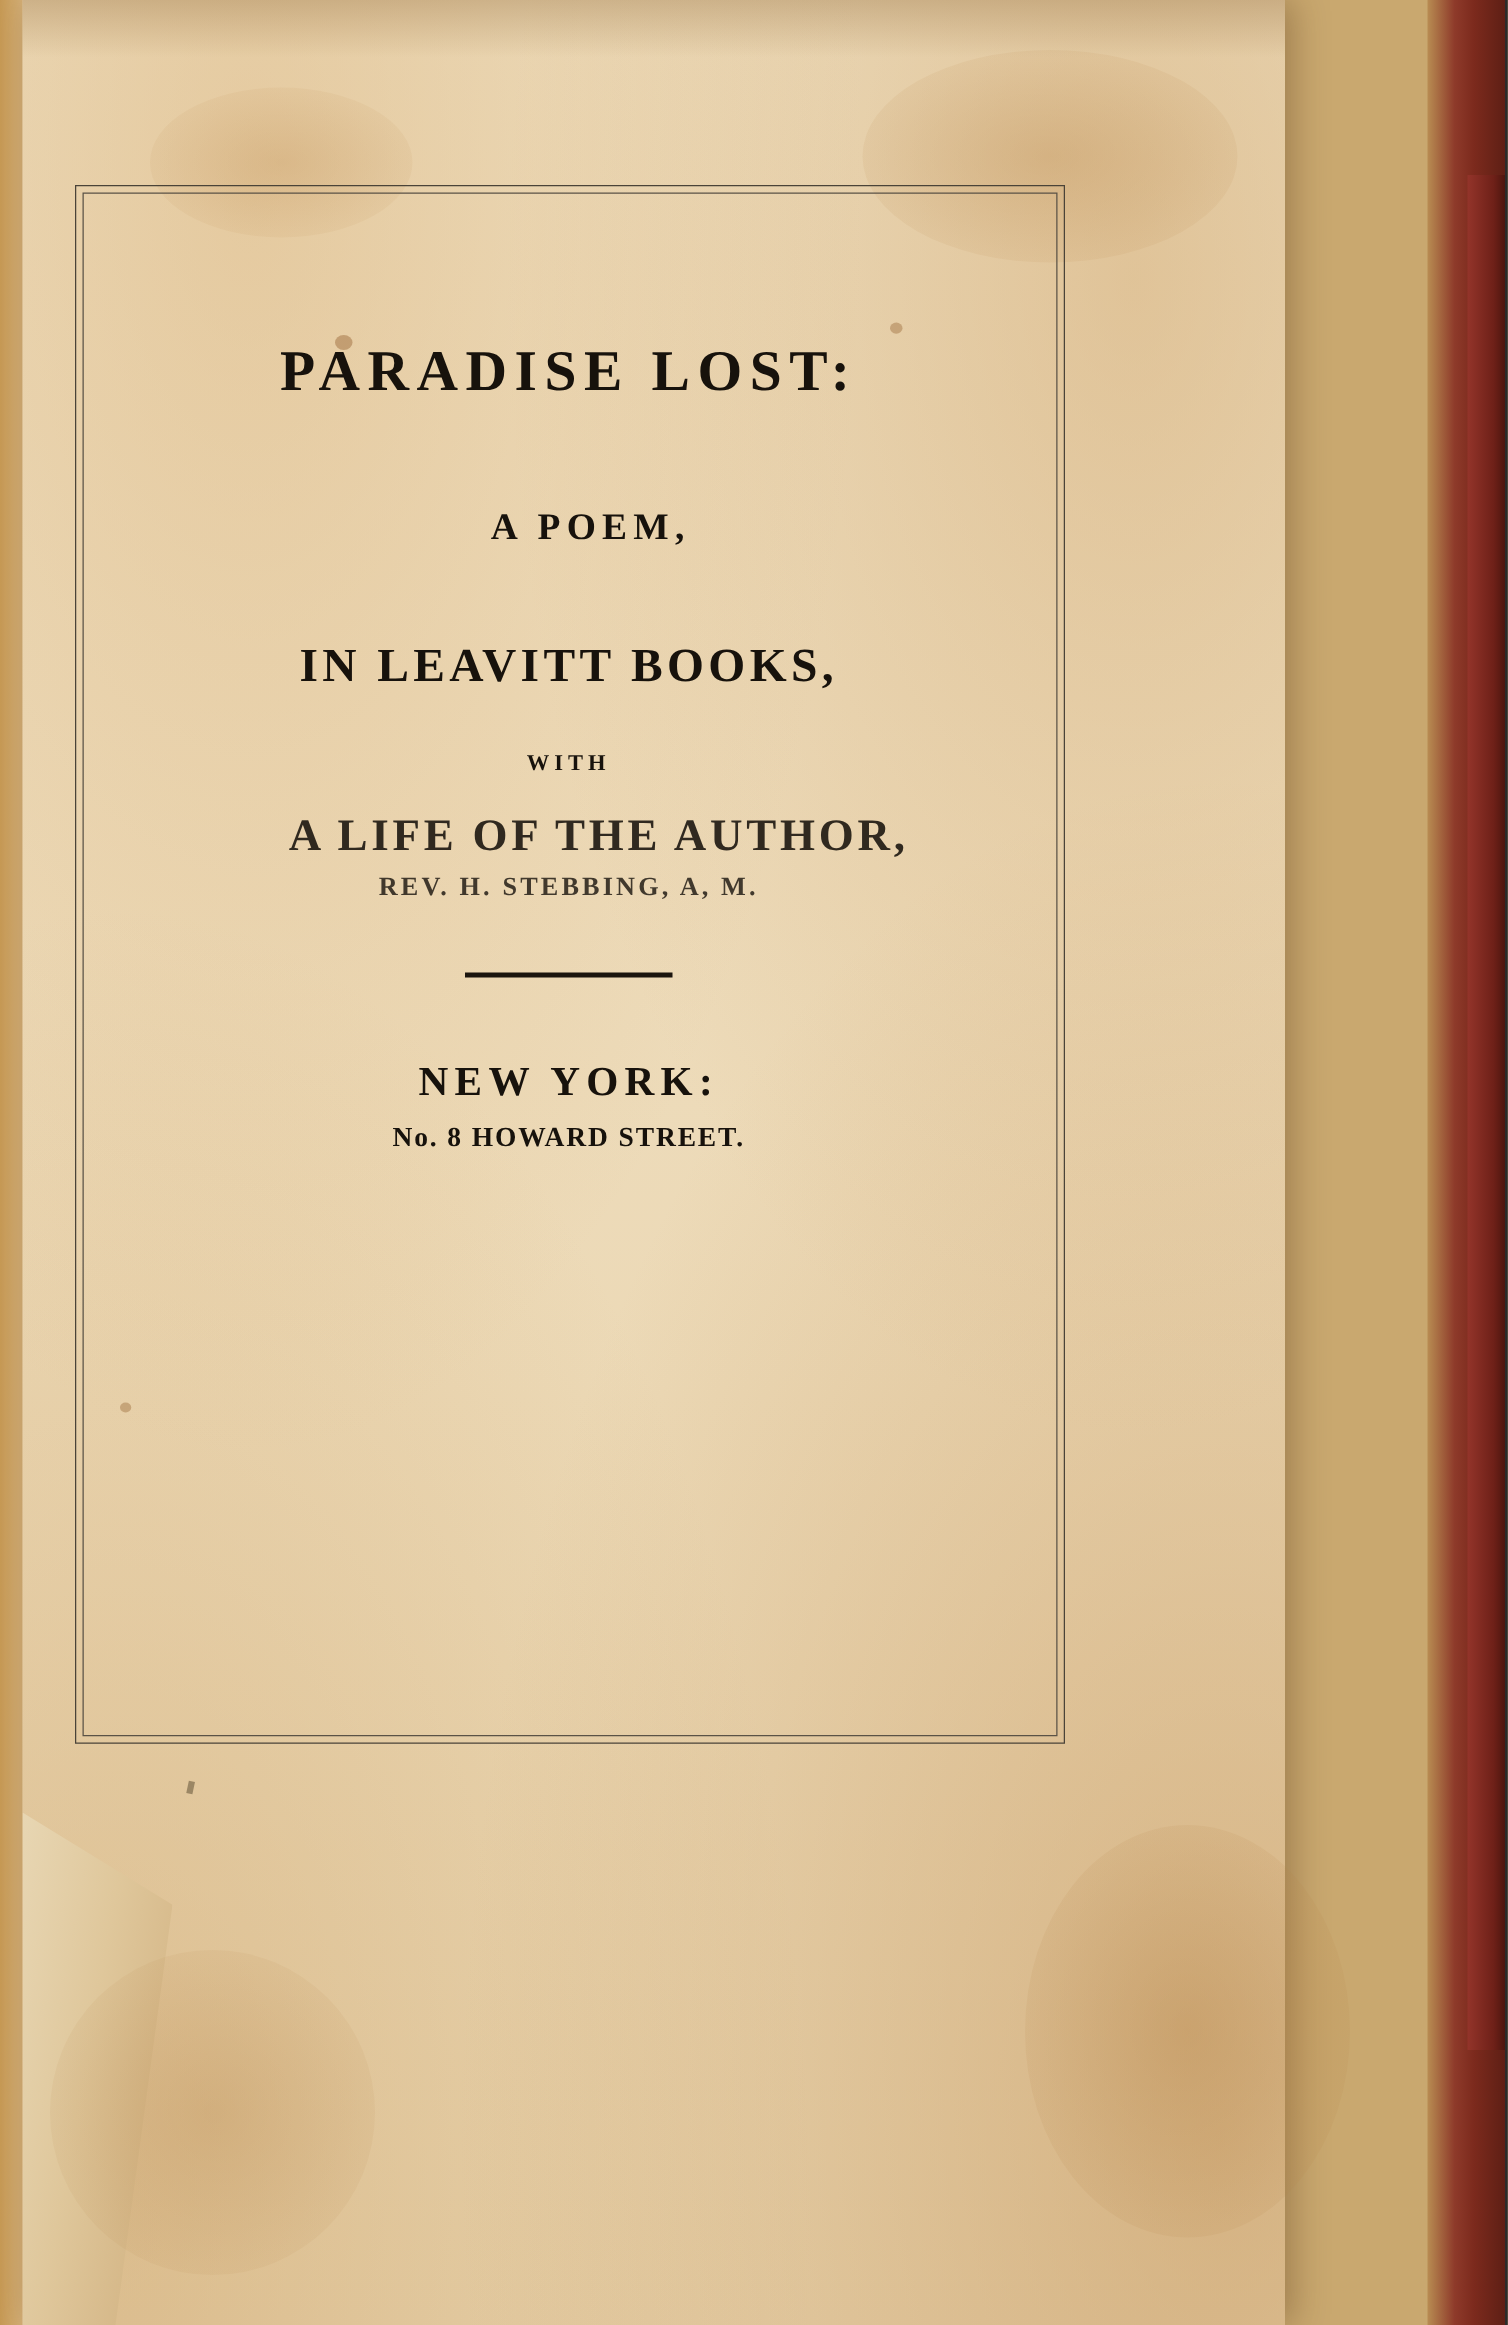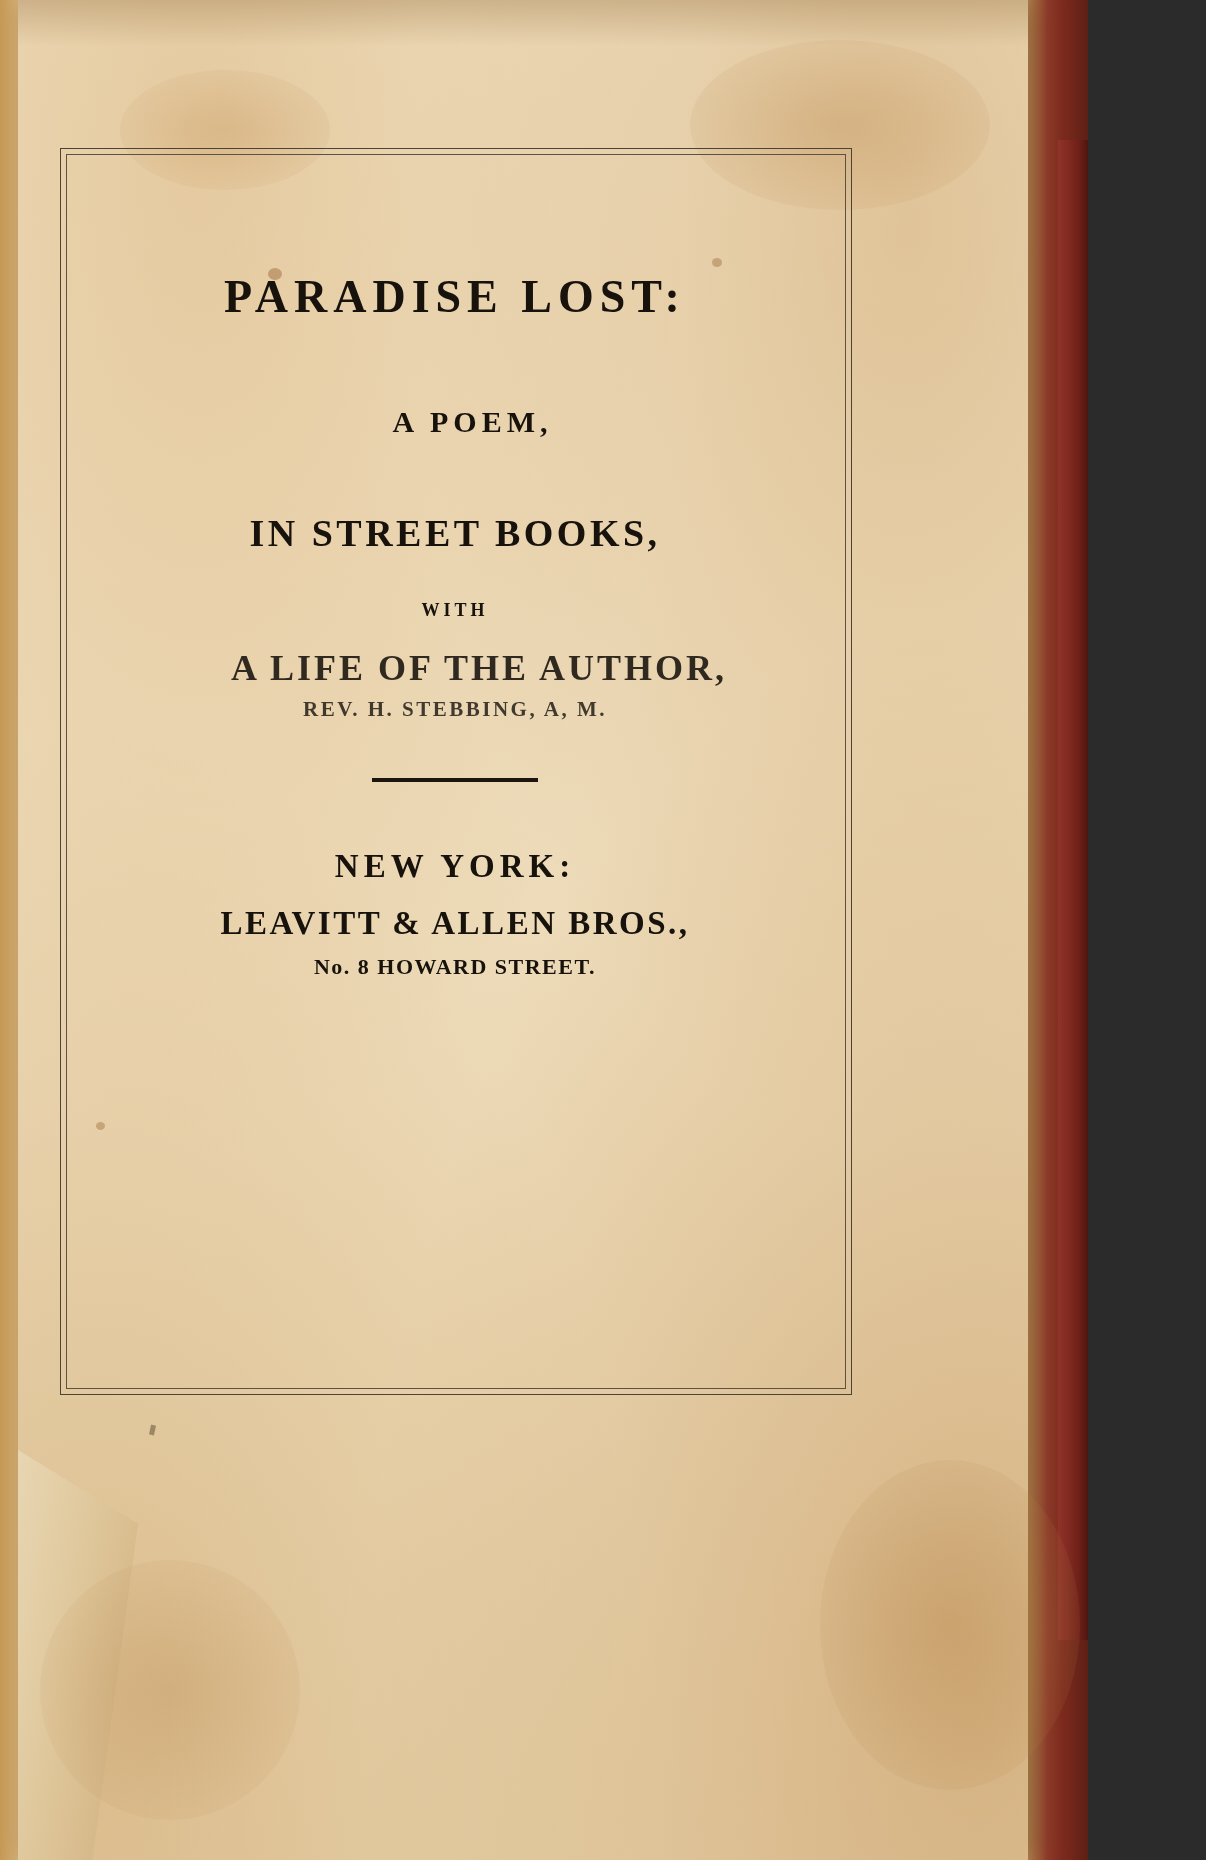--- a/index.html
+++ b/index.html
@@ -2,21 +2,21 @@
 <html><head>
 <meta charset="utf-8">
 <style>
   html, body {
     margin: 0;
     padding: 0;
     background: #2b2b2b;
   }
   #page {
     position: relative;
-    width: 1088px;
+    width: 1204px;
     height: 1860px;
     overflow: hidden;
     font-family: "Liberation Serif", serif;
     background: #c9a86f;
     text-decoration: underline;
   }
 
   
   .book-edge-left {
     position: absolute;
@@ -205,27 +205,26 @@
   <div class="stain" style="left:268px;  top:268px;  width:14px;  height:12px;  background:rgba(150,100,50,0.45);"></div>
   <div class="stain" style="left:712px;  top:258px;  width:10px;  height:9px;   background:rgba(150,100,50,0.40);"></div>
   <div class="stain" style="left:96px;   top:1122px; width:9px;   height:8px;   background:rgba(150,100,50,0.40);"></div>
 
   <div class="frame-outer"></div>
   <div class="frame-inner"></div>
 
   <div class="title-block">
     <span class="line t-main">PARADISE LOST:</span>
     <span class="line t-poem">A POEM,</span>
-    <span class="line t-books">IN STREET BOOKS,</span>
+    <span class="line t-books">IN LEAVITT BOOKS,</span>
     <span class="line t-with">WITH</span>
     <span class="line t-life worn">A LIFE OF THE AUTHOR,</span>
     <span class="line t-editor worn2">REV. H. STEBBING, A, M.</span>
 
     <div class="divider"></div>
 
     <span class="line t-city">NEW YORK:</span>
-    <span class="line t-publisher">LEAVITT &amp; ALLEN BROS.,</span>
     <span class="line t-address">No. 8 HOWARD STREET.</span>
   </div>
 
   <div class="speck" style="left:150px; top:1425px;"></div>
 
 </div>
 
 </body></html>

